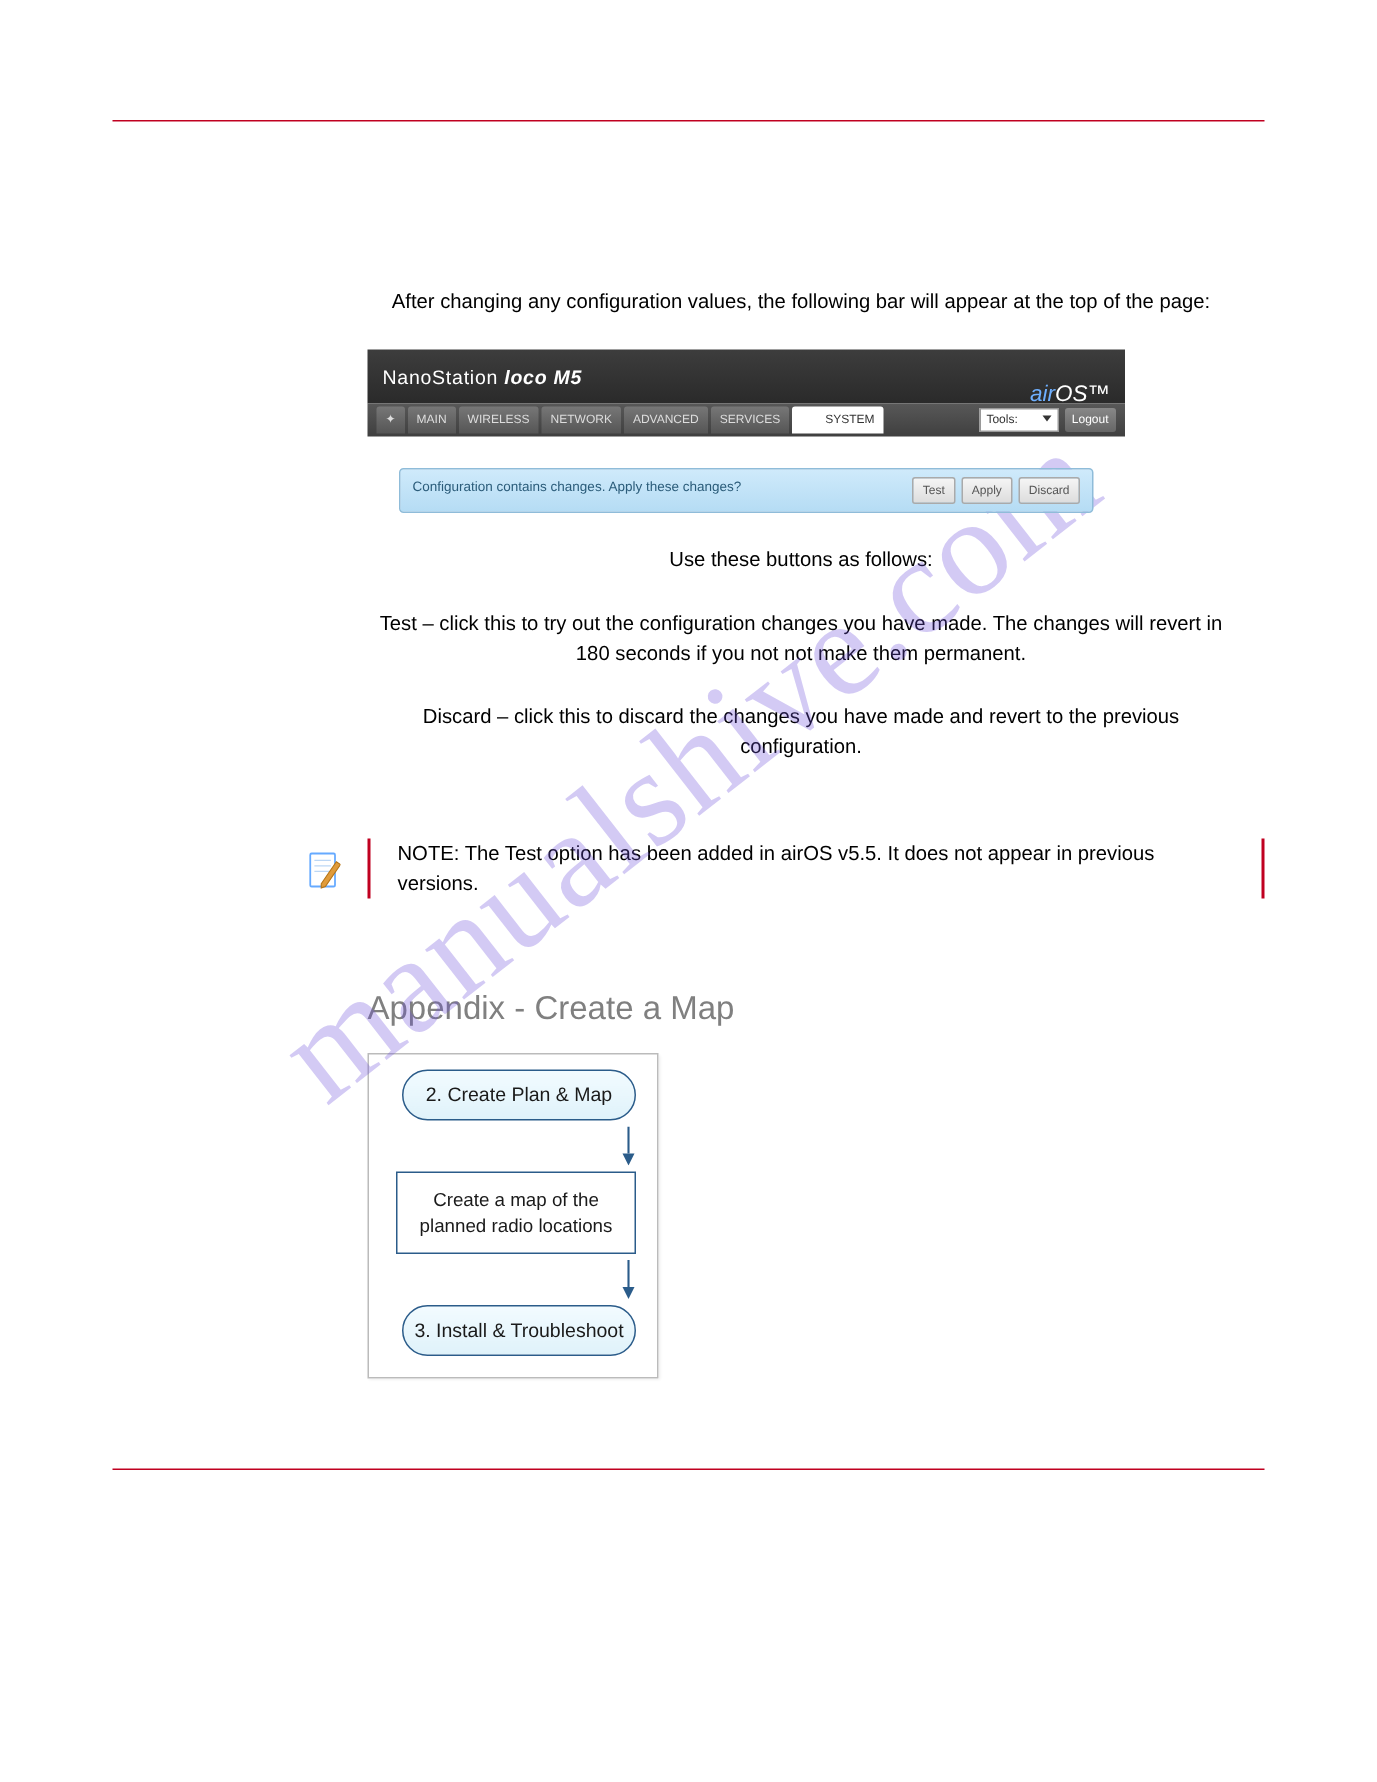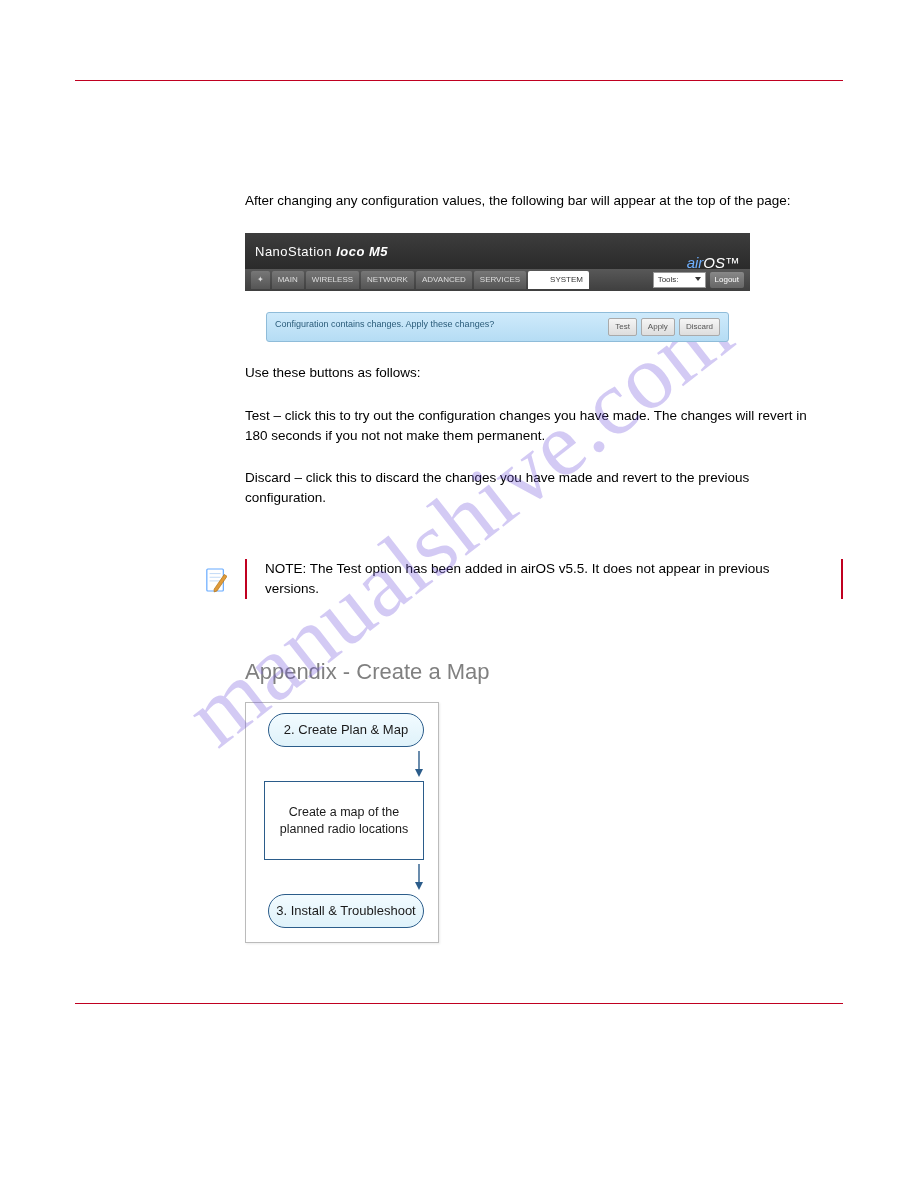--- a/index.html
+++ b/index.html
@@ -19,20 +19,21 @@
     margin-bottom: 110px;
   }
   .section-content {
     margin-left: 170px;
     margin-right: 20px;
     font-size: 13.5px;
     line-height: 1.5;
   }
   .para {
     margin-bottom: 22px;
+    text-align: center;
   }
   .screenshot {
     margin: 6px 0 18px 0;
     width: 505px;
     position: relative;
   }
   .ss-top {
     background: linear-gradient(#3d3d3d, #2a2a2a);
     height: 36px;
     display: flex;
@@ -139,21 +140,21 @@
     padding: 8px 4px;
     width: 146px;
     color:#1a1a1a;
     line-height:1.25;
   }
   .rect {
     border: 1px solid #2b5c8a;
     background: #fff;
     text-align: center;
     font-size: 12.5px;
-    padding: 22px 6px;
+    padding: 10px 6px;
     width: 146px;
     color:#1a1a1a;
     line-height:1.3;
   }
   .arrow {
     width: 10px; height: 26px;
   }
   .arrow svg { width:100%; height:100%; }
   .watermark {
     position: absolute;

